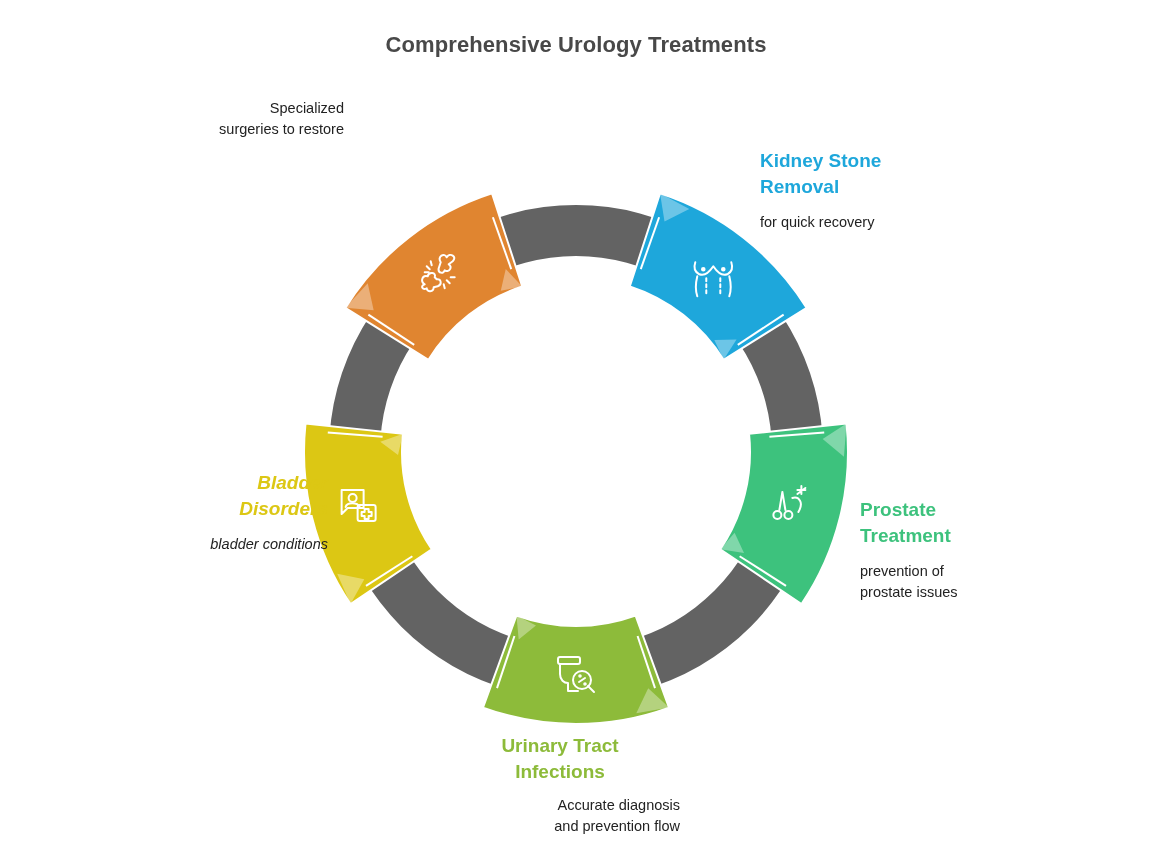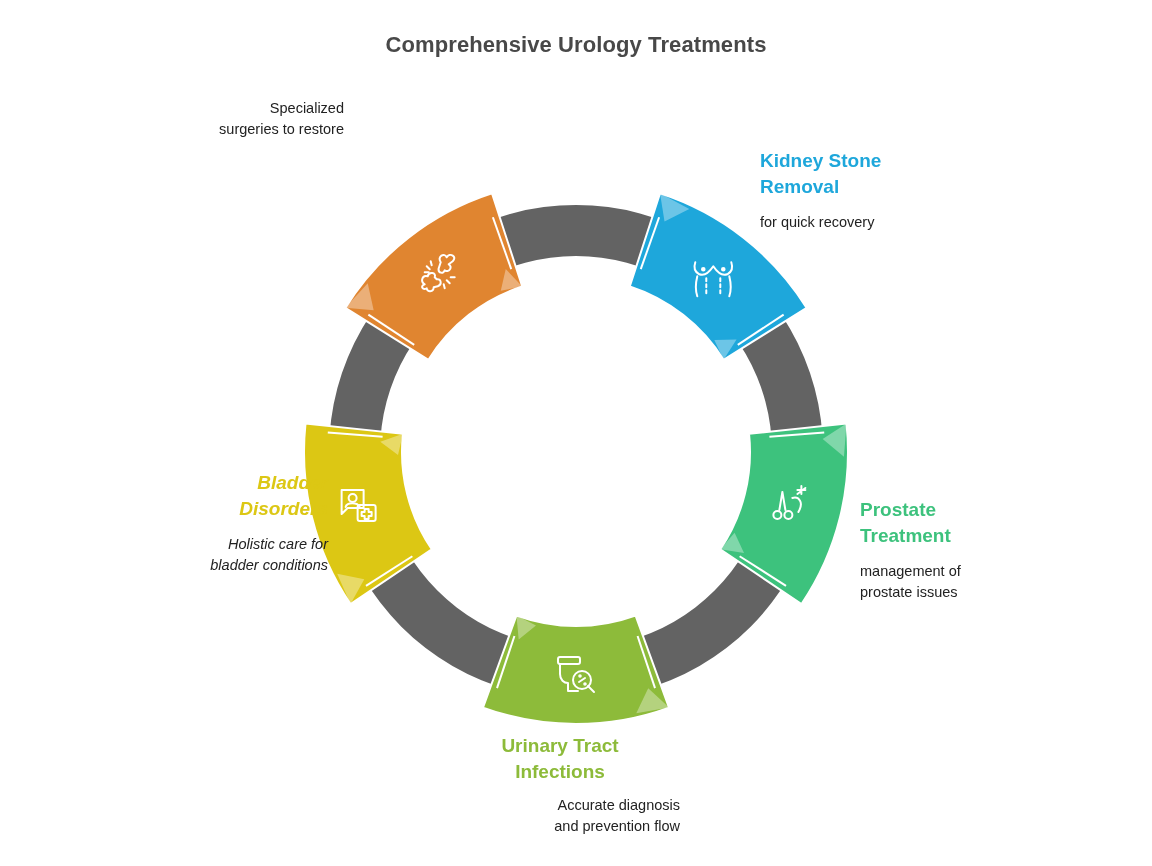--- a/index.html
+++ b/index.html
@@ -118,21 +118,21 @@
     <div>for quick recovery</div>
   </div>
 </div>
 
 <div class="label" style="left:860px; top:457px; width:200px;margin-top:40px;">
   <div class="head" style="color:#3DC27D">
     <div>Prostate</div>
     <div>Treatment</div>
   </div>
   <div class="desc">
-    <div>management of</div>
+    <div>prevention of</div>
     <div>prostate issues</div>
   </div>
 </div>
 
 <div class="label center" style="left:440px; top:733px; width:240px;">
   <div class="head" style="color:#8DBB3A">
     <div>Urinary Tract</div>
     <div>Infections</div>
   </div>
   <div class="desc" style="margin-top:10px;text-align:right;">
@@ -140,16 +140,15 @@
     <div>and prevention flow</div>
   </div>
 </div>
 
 <div class="label right" style="right:824px; top:470px; width:200px;font-style:italic;">
   <div class="head" style="color:#DCC714">
     <div>Bladder</div>
     <div>Disorders</div>
   </div>
   <div class="desc">
-    <div>Holistic care for</div>
     <div>bladder conditions</div>
   </div>
 </div>
 
 </body></html>

